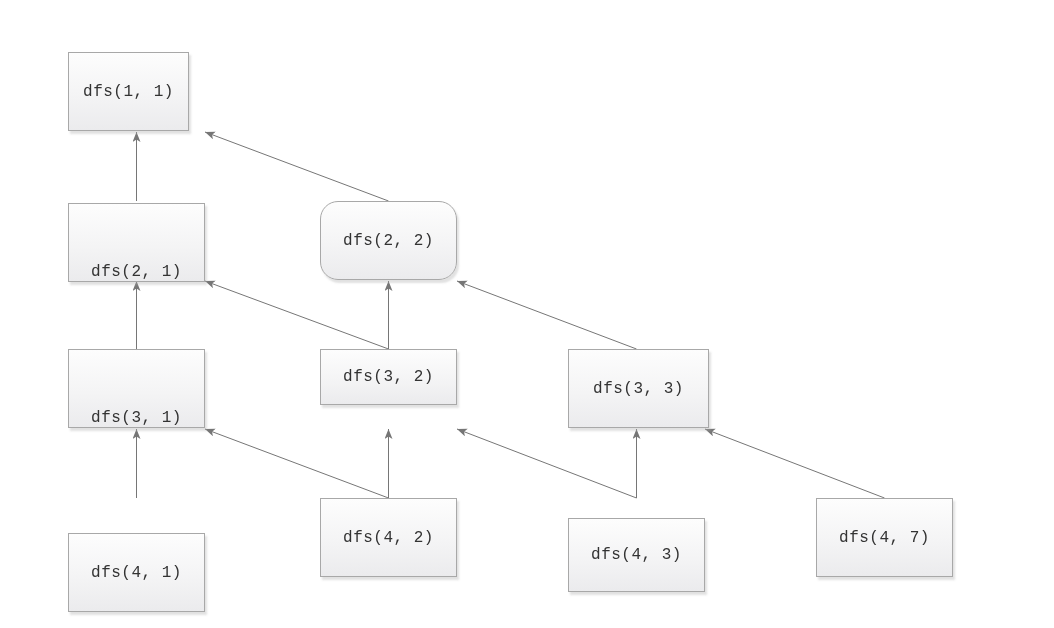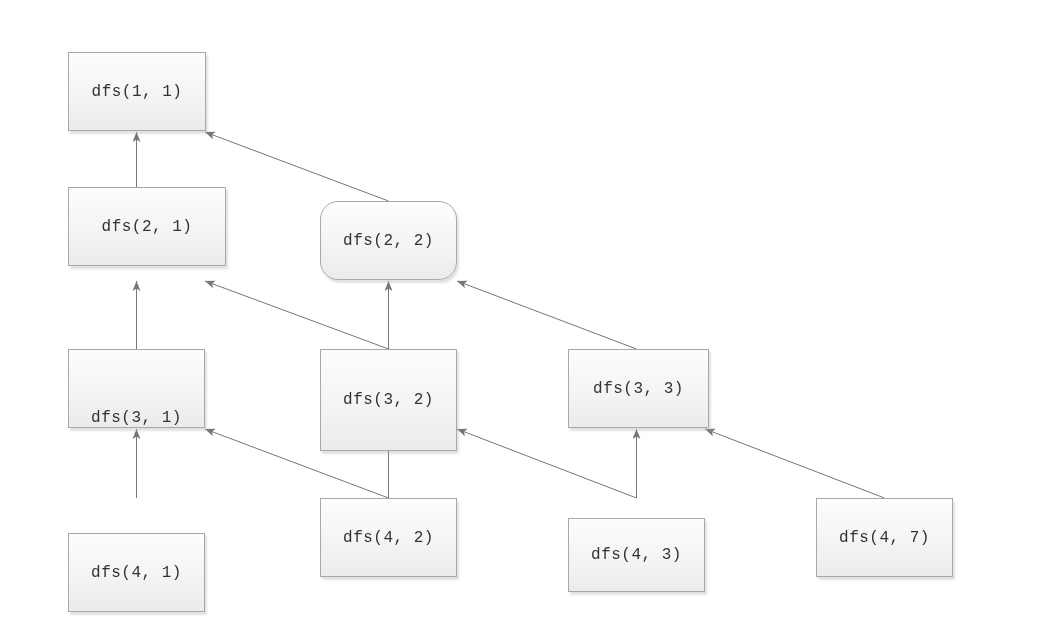--- a/index.html
+++ b/index.html
@@ -60,33 +60,33 @@
         <line x1="636.5" y1="349" x2="457" y2="281" stroke="#767676" stroke-width="1" marker-end="url(#arrowhead)"></line>
         <line x1="136.5" y1="498" x2="136.5" y2="429" stroke="#767676" stroke-width="1" marker-end="url(#arrowhead)"></line>
         <line x1="388.5" y1="498" x2="205" y2="429" stroke="#767676" stroke-width="1" marker-end="url(#arrowhead)"></line>
         <line x1="388.5" y1="498" x2="388.5" y2="429" stroke="#767676" stroke-width="1" marker-end="url(#arrowhead)"></line>
         <line x1="636.5" y1="498" x2="457" y2="429" stroke="#767676" stroke-width="1" marker-end="url(#arrowhead)"></line>
         <line x1="636.5" y1="498" x2="636.5" y2="429" stroke="#767676" stroke-width="1" marker-end="url(#arrowhead)"></line>
         <line x1="884.5" y1="498" x2="705" y2="429" stroke="#767676" stroke-width="1" marker-end="url(#arrowhead)"></line>
       </g>
   </svg>
   <div id="nodes-layer">
-      <div class="node" style="left: 68px; top: 52px; width: 138px; height: 79px;">
+      <div class="node" style="left: 68px; top: 52px; width: 121px; height: 79px;">
         <span class="node-label">dfs(1, 1)</span>
       </div>
-      <div class="node" style="left: 68px; top: 187px; width: 158px; height: 79px;">
+      <div class="node" style="left: 68px; top: 203px; width: 137px; height: 79px; align-items: flex-end;">
         <span class="node-label">dfs(2, 1)</span>
       </div>
       <div class="node" style="left: 320px; top: 201px; width: 137px; height: 79px; border-radius: 18px;">
         <span class="node-label">dfs(2, 2)</span>
       </div>
       <div class="node" style="left: 68px; top: 349px; width: 137px; height: 79px; align-items: flex-end;">
         <span class="node-label">dfs(3, 1)</span>
       </div>
-      <div class="node" style="left: 320px; top: 349px; width: 137px; height: 102px;">
+      <div class="node" style="left: 320px; top: 349px; width: 137px; height: 56px;">
         <span class="node-label">dfs(3, 2)</span>
       </div>
       <div class="node" style="left: 568px; top: 349px; width: 141px; height: 79px;">
         <span class="node-label">dfs(3, 3)</span>
       </div>
       <div class="node" style="left: 68px; top: 498px; width: 137px; height: 79px; margin-top: 35px;">
         <span class="node-label">dfs(4, 1)</span>
       </div>
       <div class="node" style="left: 320px; top: 498px; width: 137px; height: 79px; justify-content: center;">
         <span class="node-label">dfs(4, 2)</span>

